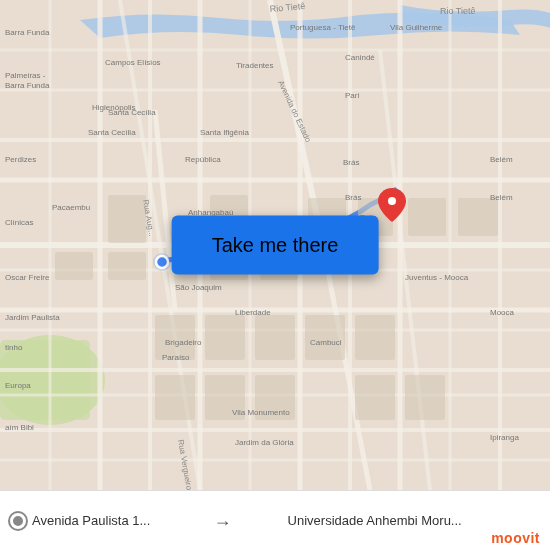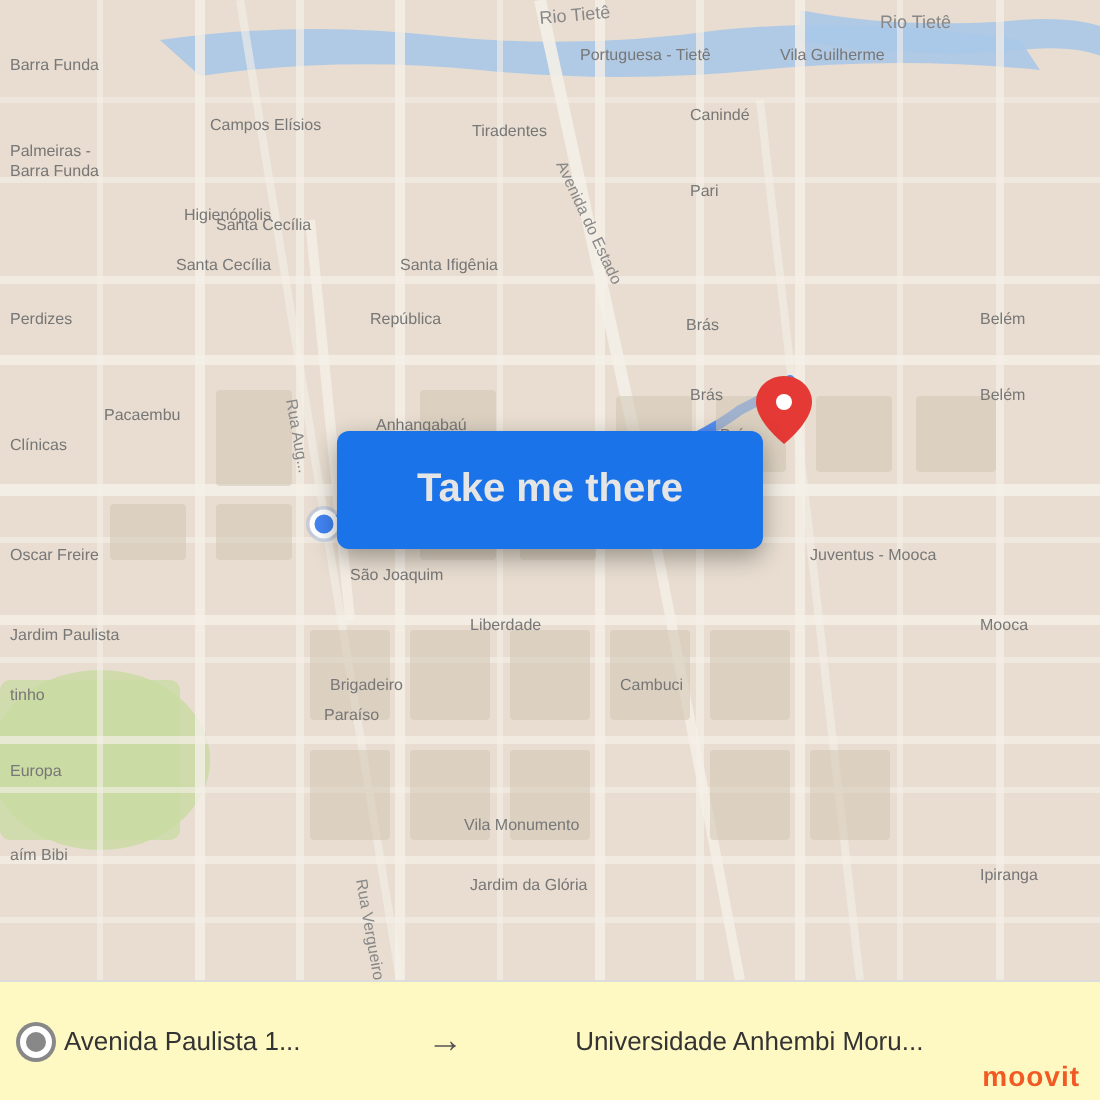--- a/index.html
+++ b/index.html
@@ -29,36 +29,36 @@
     #button-overlay {
       position: absolute;
       top: 50%;
       left: 50%;
       transform: translate(-50%, -50%);
       z-index: 10;
     }
 
     #take-me-there-button {
       background: #1a73e8;
-      color: #e5e5e5;
+      color: #000000;
       border: none;
       border-radius: 6px;
       padding: 18px 40px;
       font-size: 20px;
-      font-weight: bold;
+      font-weight: normal;
       cursor: pointer;
       white-space: nowrap;
       box-shadow: 0 4px 12px rgba(0,0,0,0.35);
     }
 
     
     #bottom-bar {
       width: 550px;
       height: 60px;
-      background: #fef9c3;
+      background: #ffffff;
       display: flex;
       align-items: center;
       border-top: 1px solid #ddd;
       padding: 0 10px;
     }
 
     #origin-section {
       display: flex;
       align-items: center;
       flex: 1;

